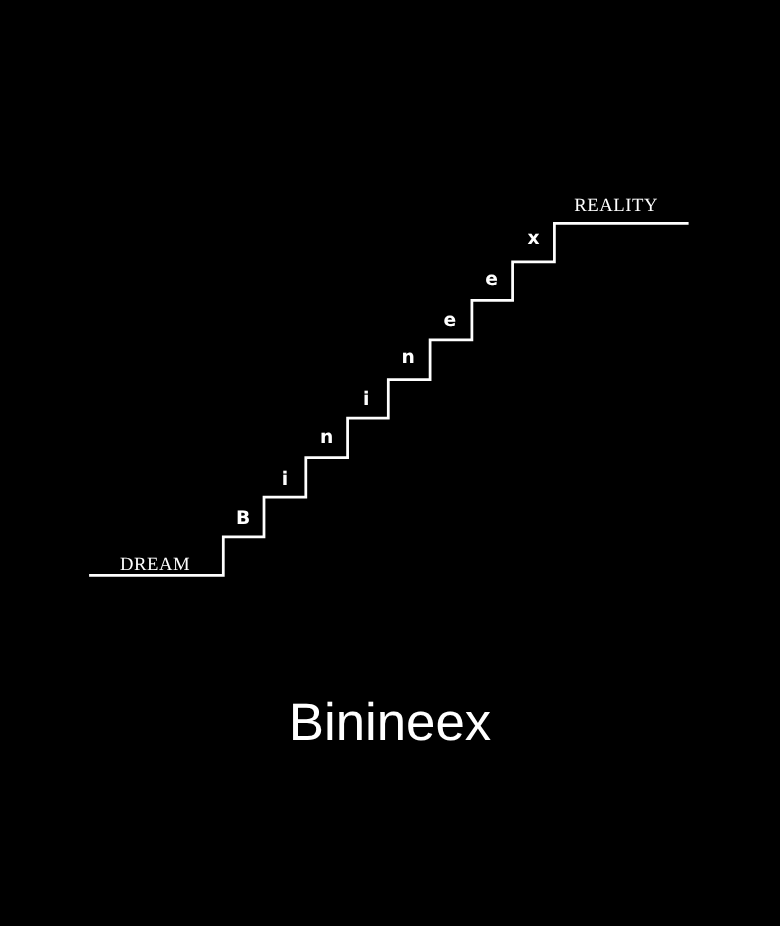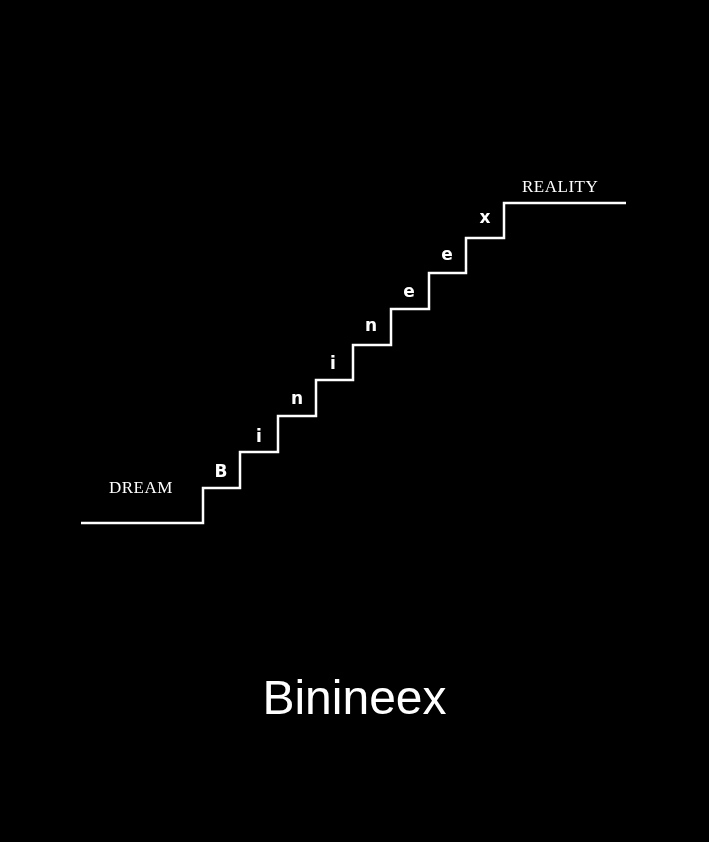--- a/index.html
+++ b/index.html
@@ -1,30 +1,30 @@
 <!DOCTYPE html>
 <html><head>
 <meta charset="utf-8">
 <style>
   html, body { margin:0; padding:0; }
   body { width:709px; height:842px; background:#000000; position:relative; overflow:hidden; }
   .canvas { position:absolute; left:0; top:0; width:709px; height:842px; }
   .stair-label { position:absolute; color:#ffffff; font-family:Liberation Serif, serif; font-size:17px; letter-spacing:0.5px; }
   .step-letter { position:absolute; color:#ffffff; font-family:"DejaVu Sans", sans-serif; font-weight:bold; font-size:17px; transform:translateX(-50%); }
-  .brand { position:absolute; left:0; width:709px; top:630px; text-align:center; color:#ffffff; font-family:"Liberation Sans", sans-serif; font-size:48px; font-weight:500;margin-top:40px; }
+  .brand { position:absolute; left:0; width:709px; top:630px; text-align:center; color:#ffffff; font-family:"Liberation Sans", sans-serif; font-size:48px; font-weight:500; }
 </style>
 </head>
 <body>
 
 <div class="canvas">
   <svg width="709" height="842" style="position:absolute;left:0;top:0">
     <polyline fill="none" stroke="#ffffff" stroke-width="2.5" points="81,523 203,523 203,488 240,488 240,452 278,452 278,416 316,416 316,380 353,380 353,345 391,345 391,309 429,309 429,273 466,273 466,238 504,238 504,203 626,203"></polyline>
   </svg>
 
-  <span class="stair-label" style="left:109px;top:478px">DREAM</span>
+  <span class="stair-label" style="left:109px;top:503px">DREAM</span>
   <span class="stair-label" style="left:522px;top:177px">REALITY</span>
 
   <span class="step-letter" style="left:221px;top:461px">B</span>
   <span class="step-letter" style="left:259px;top:426px">i</span>
   <span class="step-letter" style="left:297px;top:388px">n</span>
   <span class="step-letter" style="left:333px;top:353px">i</span>
   <span class="step-letter" style="left:371px;top:315px">n</span>
   <span class="step-letter" style="left:409px;top:281px">e</span>
   <span class="step-letter" style="left:447px;top:244px">e</span>
   <span class="step-letter" style="left:485px;top:207px">x</span>

